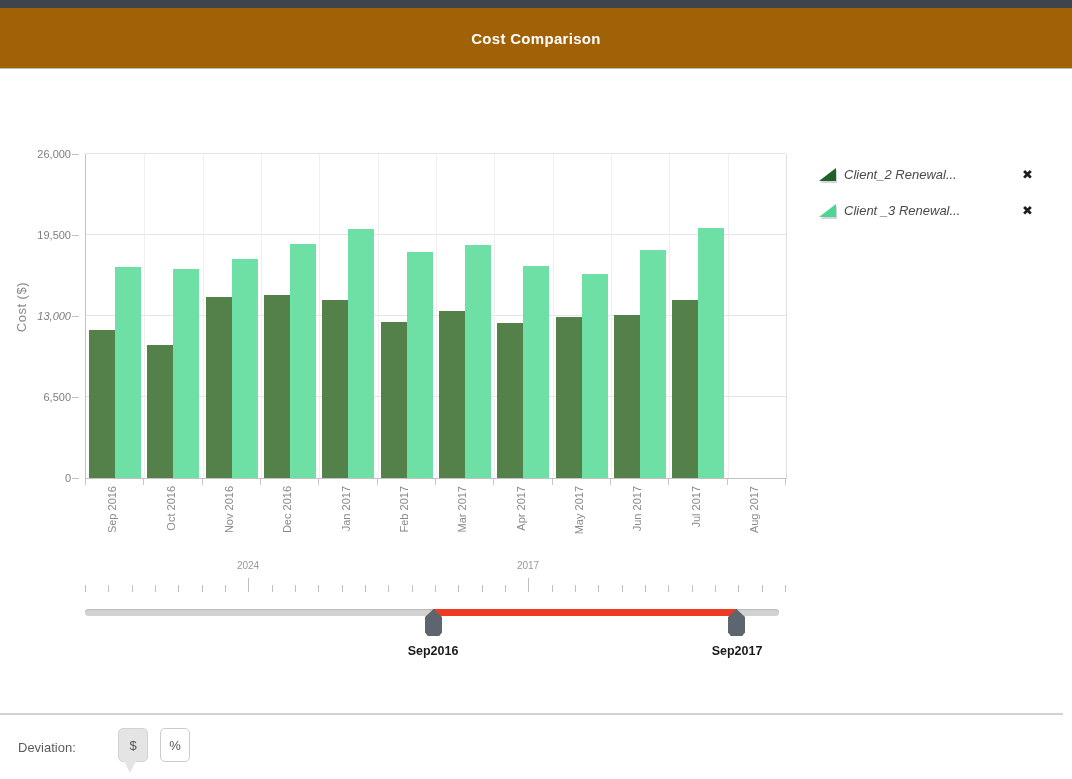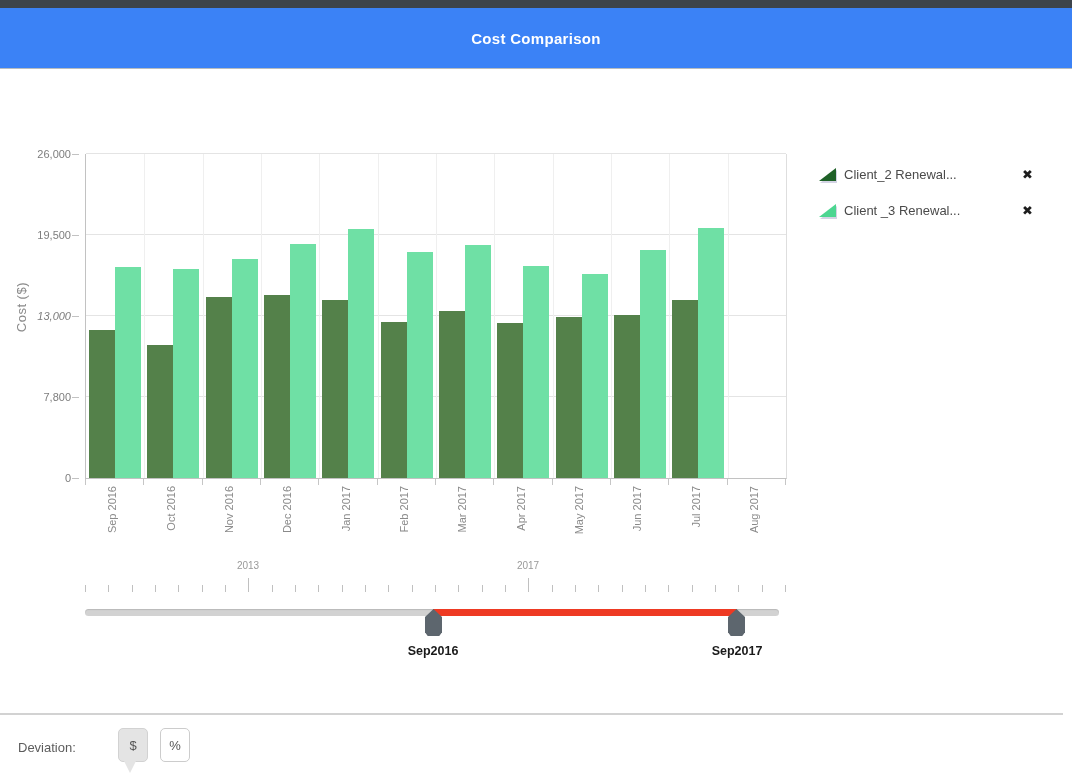--- a/index.html
+++ b/index.html
@@ -1,19 +1,19 @@
 <!DOCTYPE html>
 <html><head>
 <meta charset="utf-8">
 <style>
   html,body{margin:0;padding:0;background:#fff;}
   .stage{position:relative;width:1072px;height:779px;overflow:hidden;
          font-family:"Liberation Sans","DejaVu Sans",sans-serif;background:#fff;}
   .topstrip{position:absolute;left:0;top:0;width:1072px;height:8px;background:#3d444b;}
-  .titlebar{position:absolute;left:0;top:8px;width:1072px;height:60px;background:#3b82f6;
+  .titlebar{position:absolute;left:0;top:8px;width:1072px;height:60px;background:#a16207;
             border-bottom:1px solid #b7bcbf;display:flex;align-items:center;justify-content:center;}
   .titlebar span{color:#fff;font-size:15px;font-weight:bold;letter-spacing:.3px;}
   
   .radiorow{position:absolute;left:55px;top:92px;display:flex;gap:38px;align-items:center;}
   .radiorow label{display:flex;align-items:center;gap:7px;font-size:12.5px;color:#3a3a3a;cursor:pointer;}
   .radio{width:13px;height:13px;border-radius:50%;box-sizing:border-box;display:inline-flex;
          align-items:center;justify-content:center;}
   .radio.sel{border:1px solid #6f93bc;background:radial-gradient(circle at 50% 35%,#eaf3fd,#bcd6f2);}
   .radio.sel .dot{width:5px;height:5px;border-radius:50%;background:#2a5ca8;}
   .radio.unsel{border:1px solid #aaa;background:linear-gradient(#fdfdfd,#e9e9e9);}
@@ -37,21 +37,21 @@
   
   .contracts{position:absolute;left:797px;top:156px;width:260px;}
   .chead{border-top:2px solid #4b4b4b;background:#efefef;height:47px;display:flex;
          align-items:center;padding:0 20px 0 22px;box-sizing:border-box;justify-content:space-between;}
   .chead .ct{font-size:13.5px;font-weight:bold;color:#333;}
   .chead .collapse{font-size:12px;color:#687078;cursor:pointer;}
   .legendrow{position:relative;height:36px;display:flex;align-items:center;padding-left:22px;}
   .legendrow svg{filter:drop-shadow(1px 2px 0 rgba(175,175,205,.55));}
   .legendrow .ltext{margin-left:8px;font-size:13px;color:#4a4a4a;}
   .legendrow .close{position:absolute;right:24px;font-size:13px;font-weight:bold;color:#1d1d1d;cursor:pointer;}
-  #legend{}
+  #legend{font-style:italic;}
   
   .tick{position:absolute;width:1px;background:#c0c0c0;}
   .yearlab{position:absolute;top:560px;width:60px;margin-left:-30px;text-align:center;
            font-size:10px;color:#999;}
   .track{position:absolute;left:85px;top:609px;width:694px;height:7px;background:#d2d2d2;
          border-radius:4px;box-shadow:inset 0 1px 1px rgba(0,0,0,.12);}
   .range{position:absolute;top:0;height:7px;}
   .handle{position:absolute;width:17px;height:27px;top:609px;background:#5d666e;
           clip-path:polygon(50% 0%,100% 30%,100% 86%,84% 100%,16% 100%,0% 86%,0% 30%);cursor:pointer;}
   .hlabel{position:absolute;top:644px;width:90px;text-align:center;font-size:12.5px;
@@ -75,21 +75,21 @@
   <div class="topstrip"></div>
   <div class="titlebar">
     <span>Cost Comparison</span>
   </div>
 
 
   <div class="ytitle">Cost ($)</div>
   <div id="yaxis">
       <div class="ylab" style="top: 318px;">0</div>
       <div class="ydash" style="top: 324px;"></div>
-      <div class="ylab" style="top: 237px;">7,800</div>
+      <div class="ylab" style="top: 237px;">6,500</div>
       <div class="ydash" style="top: 243px;"></div>
       <div class="ylab" style="top: 156px; font-style: italic;">13,000</div>
       <div class="ydash" style="top: 162px;"></div>
       <div class="ylab" style="top: 75px;">19,500</div>
       <div class="ydash" style="top: 81px;"></div>
       <div class="ylab" style="top: -6px;">26,000</div>
       <div class="ydash" style="top: 0px;"></div>
     </div>
   <div id="plot">
       <div class="hgrid" style="top: 242px;"></div>
@@ -211,21 +211,21 @@
     <div class="hlabel" id="hl1" style="left: 388px;">Sep2016</div>
     <div class="hlabel" id="hl2" style="left: 692px;">Sep2017</div>
   <div class="tick" style="left: 85px; top: 585px; height: 7px;"></div>
       <div class="tick" style="left: 108px; top: 585px; height: 7px;"></div>
       <div class="tick" style="left: 132px; top: 585px; height: 7px;"></div>
       <div class="tick" style="left: 155px; top: 585px; height: 7px;"></div>
       <div class="tick" style="left: 178px; top: 585px; height: 7px;"></div>
       <div class="tick" style="left: 202px; top: 585px; height: 7px;"></div>
       <div class="tick" style="left: 225px; top: 585px; height: 7px;"></div>
       <div class="tick" style="left: 248px; top: 578px; height: 14px;"></div>
-      <div class="yearlab" style="left: 248px;">2013</div>
+      <div class="yearlab" style="left: 248px;">2024</div>
       <div class="tick" style="left: 272px; top: 585px; height: 7px;"></div>
       <div class="tick" style="left: 295px; top: 585px; height: 7px;"></div>
       <div class="tick" style="left: 318px; top: 585px; height: 7px;"></div>
       <div class="tick" style="left: 342px; top: 585px; height: 7px;"></div>
       <div class="tick" style="left: 365px; top: 585px; height: 7px;"></div>
       <div class="tick" style="left: 388px; top: 585px; height: 7px;"></div>
       <div class="tick" style="left: 412px; top: 585px; height: 7px;"></div>
       <div class="tick" style="left: 435px; top: 585px; height: 7px;"></div>
       <div class="tick" style="left: 458px; top: 585px; height: 7px;"></div>
       <div class="tick" style="left: 482px; top: 585px; height: 7px;"></div>

